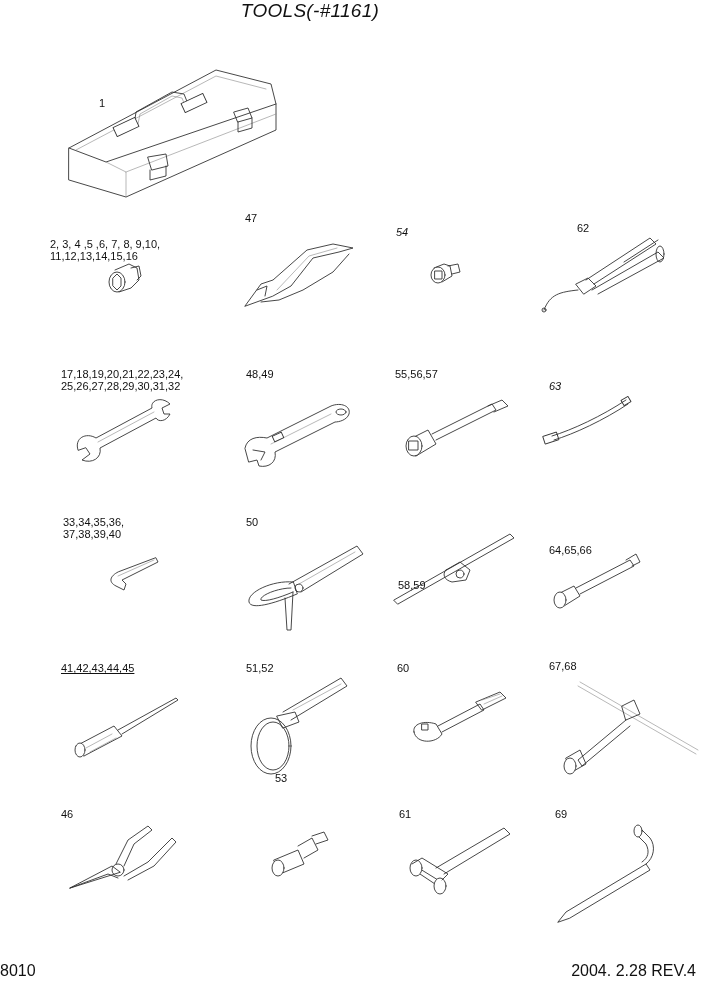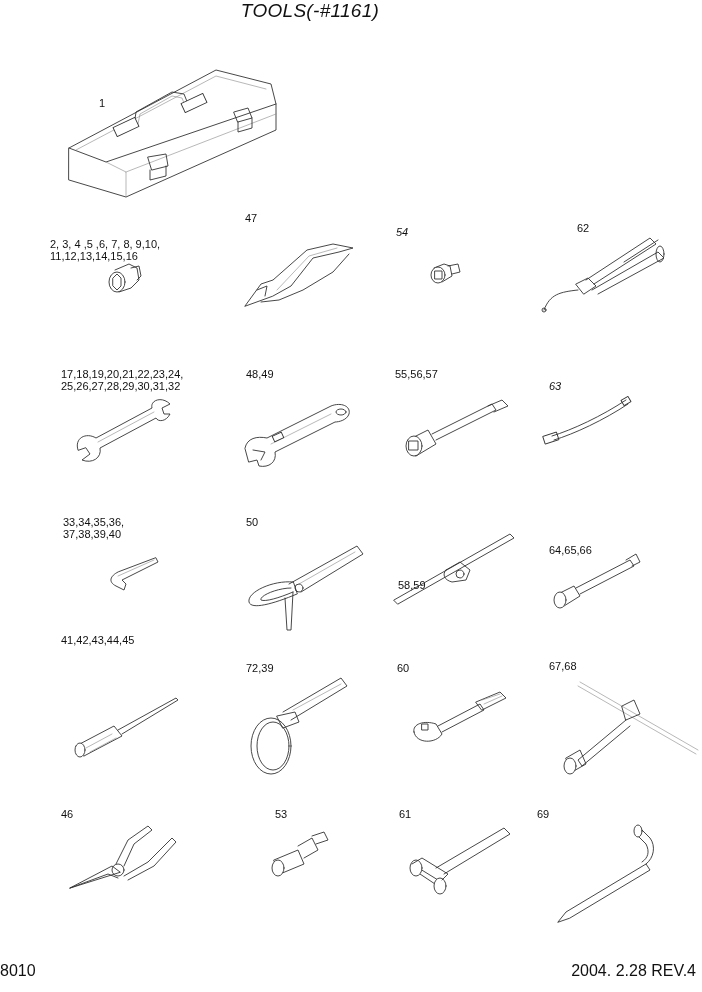--- a/index.html
+++ b/index.html
@@ -165,32 +165,32 @@
 <div class="label" style="left:549px;top:544px;">64,65,66</div>
 <div class="art" style="left:552px;top:550px;">
   <svg width="90" height="62" viewBox="0 0 90 62">
     <path d="M6 44 L22 36 L28 46 L12 56 Z"></path>
     <ellipse class="fw" cx="8" cy="50" rx="6" ry="8"></ellipse>
     <path d="M24 38 L78 10 L82 16 L28 44"></path>
     <path d="M74 10 L84 4 L88 12 L80 16"></path>
   </svg>
 </div>
 
-<div class="label" style="left:61px;top:634px;">41,42,43,44,45</div>
+<div class="label" style="left:61px;top:662px;text-decoration:underline;">41,42,43,44,45</div>
 <div class="art" style="left:72px;top:692px;">
   <svg width="112" height="70" viewBox="0 0 112 70">
     <path d="M4 54 L42 34 L50 44 L12 64 Z"></path>
     <ellipse class="fw" cx="8" cy="58" rx="5" ry="7"></ellipse>
     <path class="lt" d="M14 56 L40 42"></path>
     <path class="lt" d="M18 60 L44 46"></path>
     <path d="M46 38 L104 6 L106 8 L50 42"></path>
   </svg>
 </div>
 
-<div class="label" style="left:246px;top:662px;">72,39</div>
+<div class="label" style="left:246px;top:662px;">51,52</div>
 <div class="art" style="left:243px;top:676px;">
   <svg width="110" height="110" viewBox="0 0 110 110">
     <path d="M40 36 L98 2 L104 10 L48 44"></path>
     <path class="lt" d="M50 34 L98 8"></path>
     <path d="M34 40 L52 36 L56 46 L40 52 Z"></path>
     <ellipse cx="28" cy="70" rx="20" ry="28"></ellipse>
     <ellipse cx="30" cy="70" rx="16" ry="24"></ellipse>
   </svg>
 </div>
 
@@ -220,42 +220,42 @@
 <div class="art" style="left:68px;top:822px;">
   <svg width="110" height="70" viewBox="0 0 110 70">
     <path d="M2 66 L44 44 L52 50 Z"></path>
     <path d="M2 66 L40 52 L50 56"></path>
     <circle cx="50" cy="48" r="6"></circle>
     <path d="M48 42 L60 18 L80 4 L84 8 L66 22 L56 44"></path>
     <path d="M56 54 L80 40 L104 16 L108 20 L86 44 L60 58"></path>
   </svg>
 </div>
 
-<div class="label" style="left:249px;top:808px;padding-left:26px;">53</div>
+<div class="label" style="left:249px;top:772px;padding-left:26px;">53</div>
 <div class="art" style="left:270px;top:830px;">
   <svg width="60" height="50" viewBox="0 0 60 50">
     <path d="M4 30 L28 20 L34 34 L10 44 Z"></path>
     <ellipse class="fw" cx="8" cy="38" rx="6" ry="8"></ellipse>
     <path d="M28 16 L42 8 L48 20 L34 28"></path>
     <path d="M42 6 L54 2 L58 10 L46 14"></path>
   </svg>
 </div>
 
 <div class="label" style="left:399px;top:808px;">61</div>
 <div class="art" style="left:408px;top:824px;">
   <svg width="106" height="72" viewBox="0 0 106 72">
     <path d="M4 40 L30 56 L36 66 L12 50 Z"></path>
     <ellipse class="fw" cx="8" cy="44" rx="6" ry="8"></ellipse>
     <ellipse class="fw" cx="32" cy="62" rx="6" ry="8"></ellipse>
     <path d="M4 40 L14 34 L40 50 L34 56"></path>
     <path d="M28 44 L96 4 L102 10 L36 50"></path>
   </svg>
 </div>
 
-<div class="label" style="left:537px;top:808px;text-align:center;">69</div>
+<div class="label" style="left:555px;top:808px;text-align:center;">69</div>
 <div class="art" style="left:556px;top:822px;">
   <svg width="110" height="104" viewBox="0 0 110 104">
     <path d="M2 100 L10 90 L90 42 L94 48 L14 96 Z"></path>
     <path d="M90 42 C98 36 100 24 94 16 L84 6 L80 12 L90 22 C94 30 92 36 86 40"></path>
     <ellipse class="fw" cx="82" cy="9" rx="4" ry="6"></ellipse>
   </svg>
 </div>
 
 <div class="footer-left">8010</div>
 <div class="footer-right">2004. 2.28  REV.4</div>

